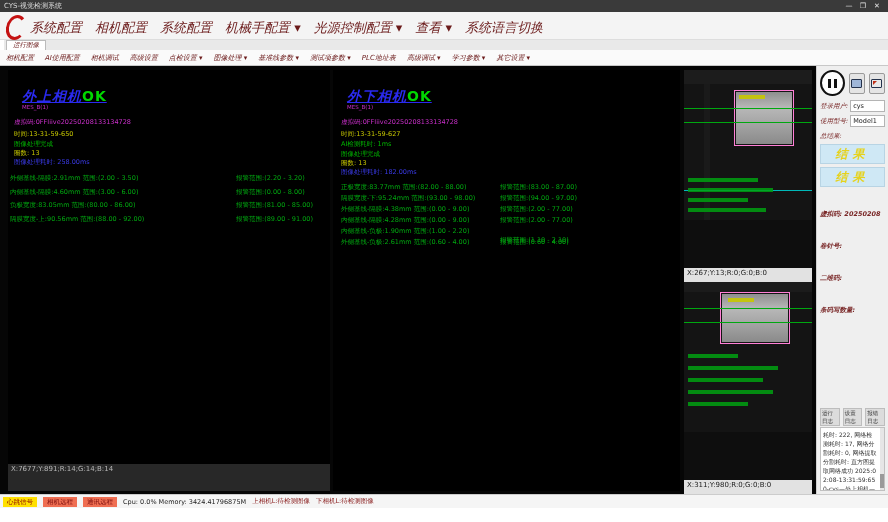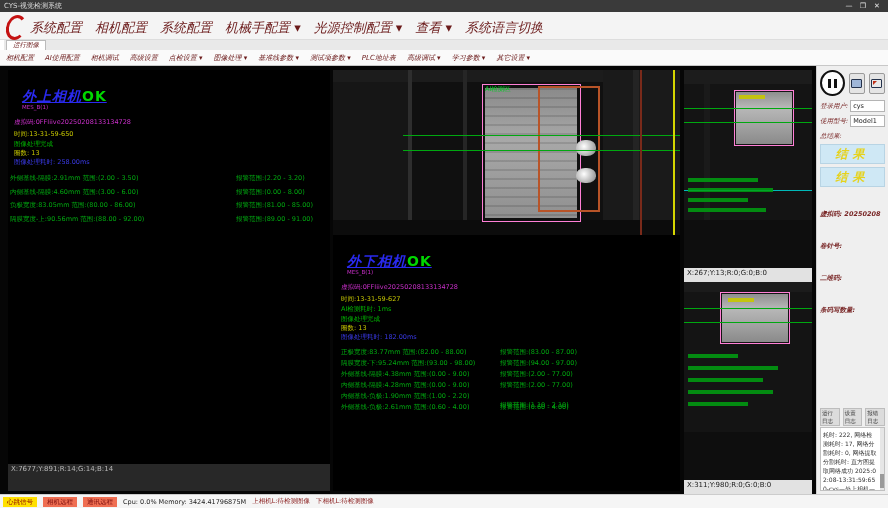--- a/index.html
+++ b/index.html
@@ -155,41 +155,20 @@
       <div class="meas" style="left:228px;top:118px;">报警范围:(0.00 - 8.00)</div>
       <div class="meas" style="left:2px;top:131px;">负极宽度:83.05mm 范围:(80.00 - 86.00)</div>
       <div class="meas" style="left:228px;top:131px;">报警范围:(81.00 - 85.00)</div>
       <div class="meas" style="left:2px;top:145px;">隔膜宽度-上:90.56mm 范围:(88.00 - 92.00)</div>
       <div class="meas" style="left:228px;top:145px;">报警范围:(89.00 - 91.00)</div>
     </div>
     <div class="cam-status-dark">X:7677;Y:891;R:14;G:14;B:14</div>
   </div>
 
   <div class="cam-panel" style="left:333px;top:4px;width:347px;height:421px;">
-    <div class="cam-image" style="height:165px;background:#101010;">
-      <div class="mach" style="left:0;top:0;width:347px;height:12px;background:#1c1c1c;"></div>
-      <div class="mach" style="left:0;top:12px;width:75px;height:153px;background:#161616;"></div>
-      <div class="mach" style="left:75px;top:0;width:4px;height:165px;background:#2e2e2e;"></div>
-      <div class="mach" style="left:130px;top:0;width:4px;height:165px;background:#262626;"></div>
-      <div class="mach" style="left:270px;top:0;width:77px;height:165px;background:#1a1a1a;"></div>
-      <div class="mach" style="left:300px;top:0;width:6px;height:165px;background:#242424;"></div>
-      <div class="mach" style="left:0;top:150px;width:347px;height:15px;background:#0c0c0c;"></div>
-      <div class="block" style="left:152px;top:18px;width:92px;height:130px;background:linear-gradient(180deg,#8a8a8a,#a8a8a8 40%,#909090);">
-        <div class="block-stripes"></div>
-      </div>
-      <div class="roi" style="left:149px;top:14px;width:99px;height:138px;"></div>
-      <div class="roi-orange" style="left:205px;top:16px;width:62px;height:126px;"></div>
-      <div class="blob" style="left:243px;top:70px;width:20px;height:16px;"></div>
-      <div class="blob" style="left:243px;top:98px;width:20px;height:15px;"></div>
-      <div class="hline green" style="top:65px;left:70px;width:277px;"></div>
-      <div class="hline green" style="top:80px;left:70px;width:277px;"></div>
-      <div class="vline darkred" style="left:307px;height:165px;"></div>
-      <div class="vline yellow" style="left:340px;height:165px;"></div>
-      <div class="ai-label" style="left:152px;top:15px;">AI检测区</div>
-    </div>
     <div class="cam-body">
       <div class="cam-title" style="left:14px;top:18px;">
         <span>外下相机</span><span class="cam-ok">OK</span>
       </div>
       <div class="tline t-mag" style="left:14px;top:34px;font-size:5.5px;">MES_B(1)</div>
       <div class="tline t-mag" style="left:8px;top:48px;">虚拟码:0FFIiive20250208133134728</div>
       <div class="tline t-yel" style="left:8px;top:60px;">时间:13-31-59-627</div>
       <div class="tline t-grn" style="left:8px;top:70px;">AI检测耗时: 1ms</div>
       <div class="tline t-grn" style="left:8px;top:80px;">图像处理完成</div>
       <div class="tline t-yel" style="left:8px;top:89px;">圈数: 13</div>

